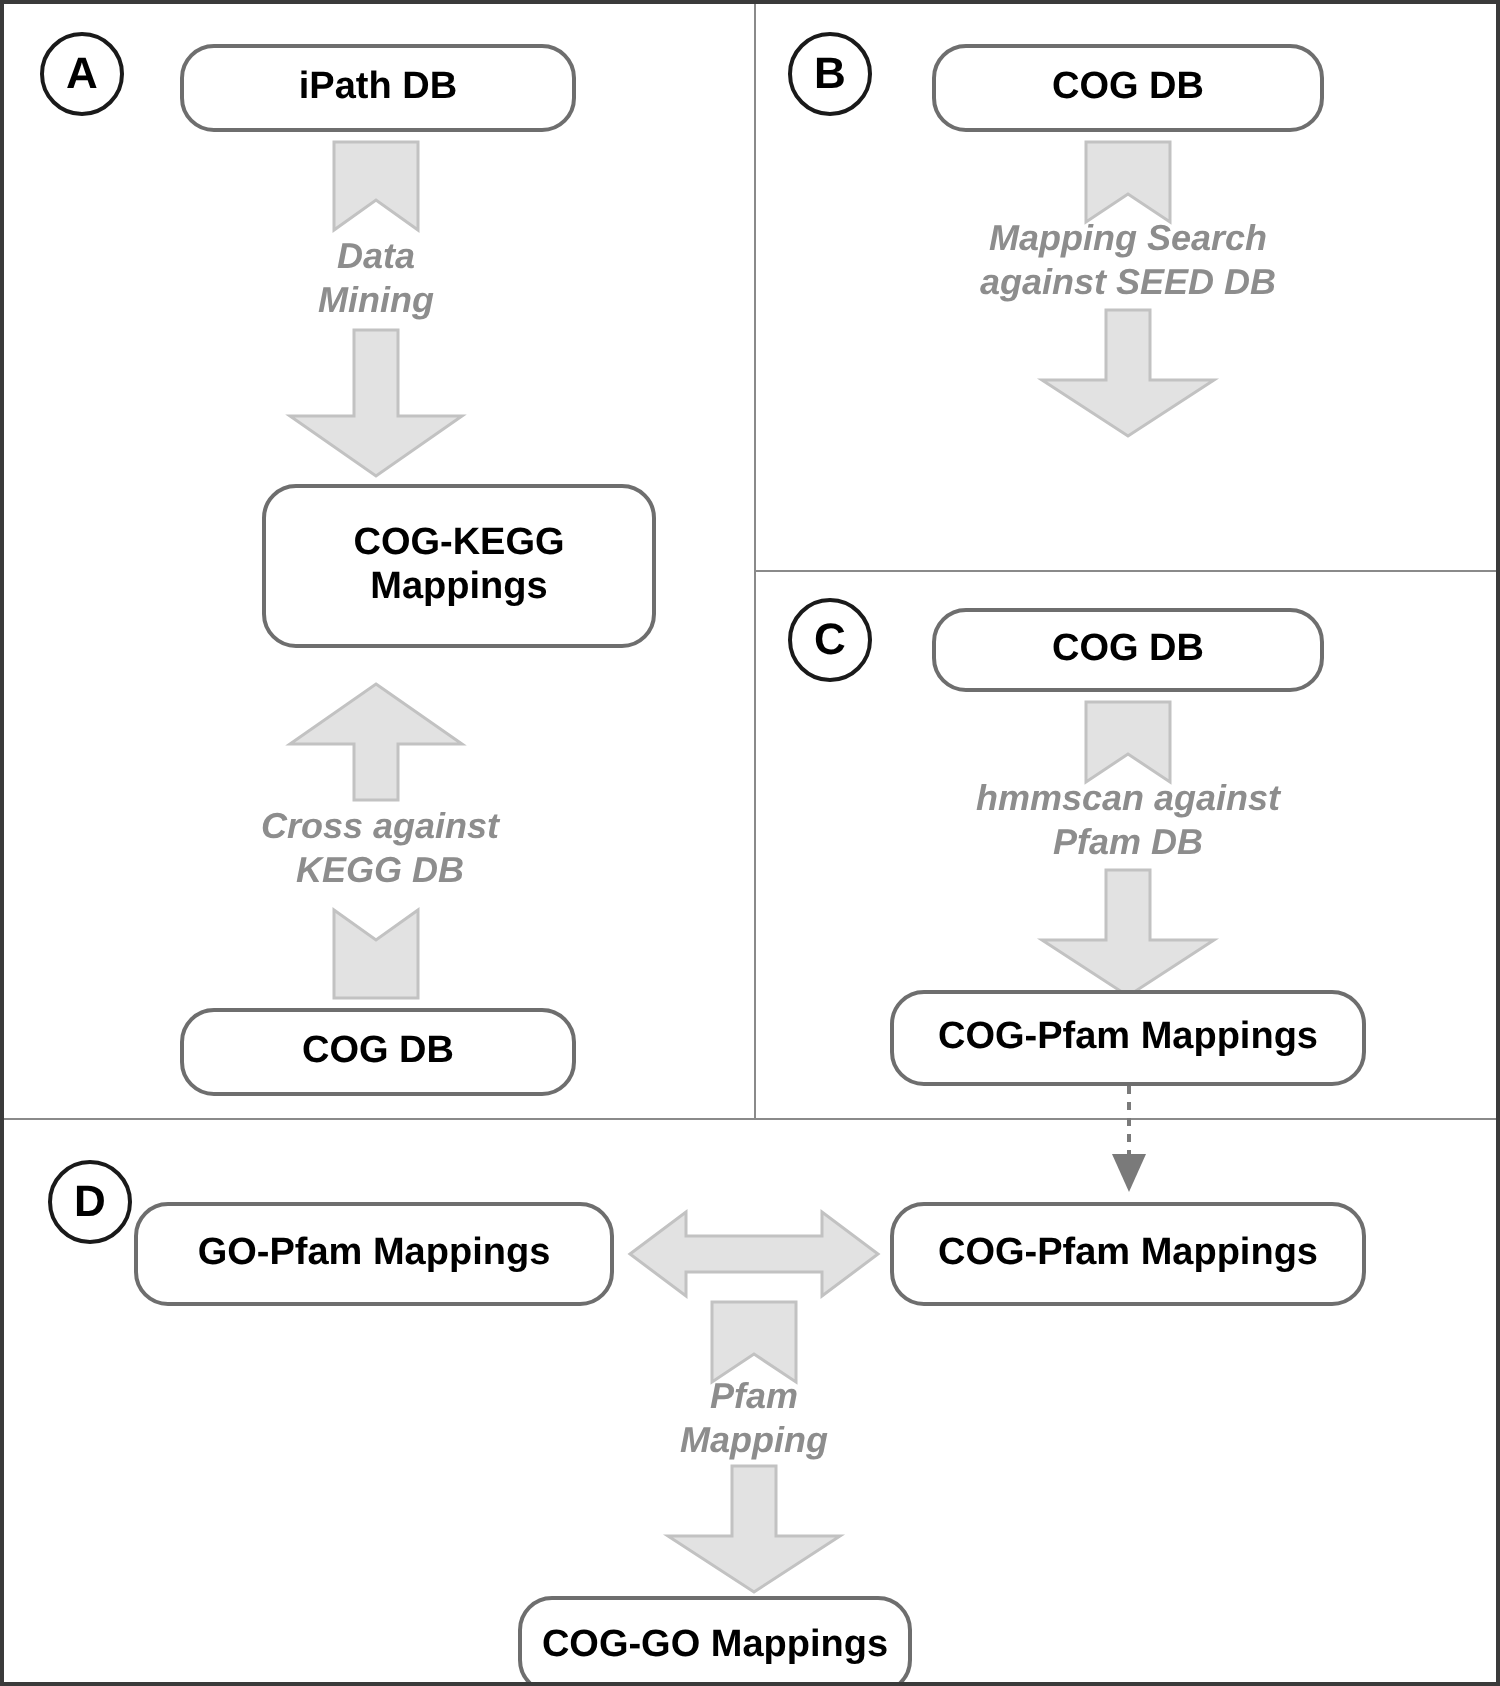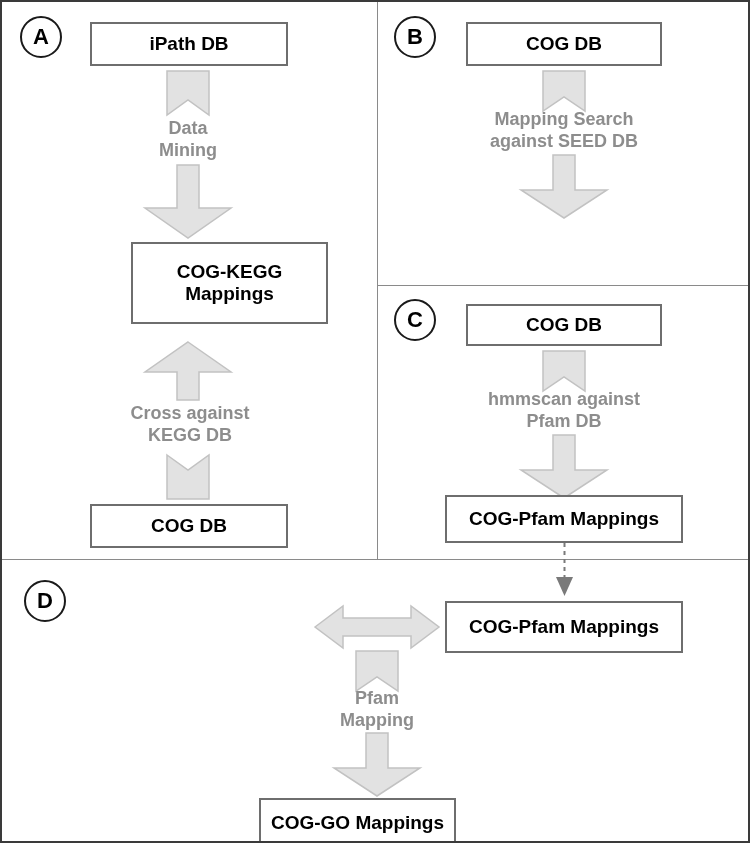--- a/index.html
+++ b/index.html
@@ -40,37 +40,38 @@
     font-weight: bold;
     color: #000000;
     background: #ffffff;
     line-height: 1;
   }
 
   .node-box {
     position: absolute;
     box-sizing: border-box;
     border: 2px solid #6e6e6e;
-    border-radius: 0;
+    border-radius: 17px;
     background: #ffffff;
     display: flex;
     align-items: center;
     justify-content: center;
     text-align: center;
     font-weight: bold;
     color: #000000;
     font-size: 19px;
     line-height: 1.15;
     padding: 0 6px;
   }
   .node-box.two-line { font-size: 19px; }
 
   .edge-label {
     position: absolute;
     text-align: center;
+    font-style: italic;
     font-weight: bold;
     color: #8d8d8d;
     font-size: 18px;
     line-height: 1.2;
     white-space: pre-line;
     display: flex;
     align-items: center;
     justify-content: center;
   }
 
@@ -167,20 +168,21 @@
 
   <div class="node-box" style="left:443px; top:493px; width:238px; height:48px;">COG-Pfam Mappings</div>
 
   <svg class="arrow-svg" style="left:548px; top:541px;" width="30" height="54" viewBox="0 0 30 54">
     <line class="dash-line" x1="14.5" y1="0" x2="14.5" y2="36"></line>
     <polygon class="dash-head" points="6,34 23,34 14.5,53"></polygon>
   </svg>
 
   <div class="panel-badge" style="left:22px; top:578px;">D</div>
 
+  <div class="node-box" style="left:65px; top:599px; width:240px; height:52px;">GO-Pfam Mappings</div>
 
   <div class="node-box" style="left:443px; top:599px; width:238px; height:52px;">COG-Pfam Mappings</div>
 
   <svg class="arrow-svg" style="left:311px; top:600px;" width="128" height="50" viewBox="0 0 128 50">
     <polygon class="arrow-fill" points="2,25 30,4 30,16 98,16 98,4 126,25 98,46 98,34 30,34 30,46"></polygon>
   </svg>
 
   <svg class="arrow-svg" style="left:353px; top:648px;" width="44" height="42" viewBox="0 0 44 42">
     <polygon class="arrow-fill" points="1,1 43,1 43,41 22,27 1,41"></polygon>
   </svg>

